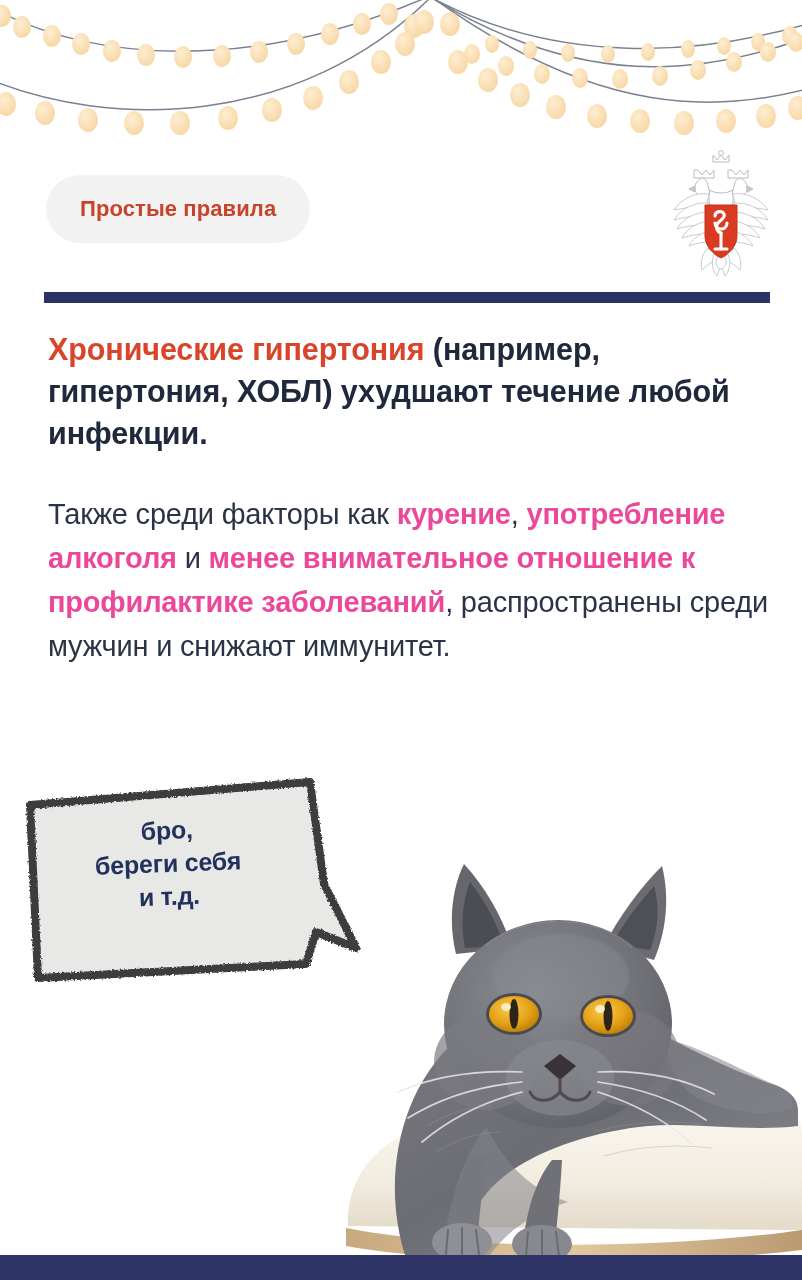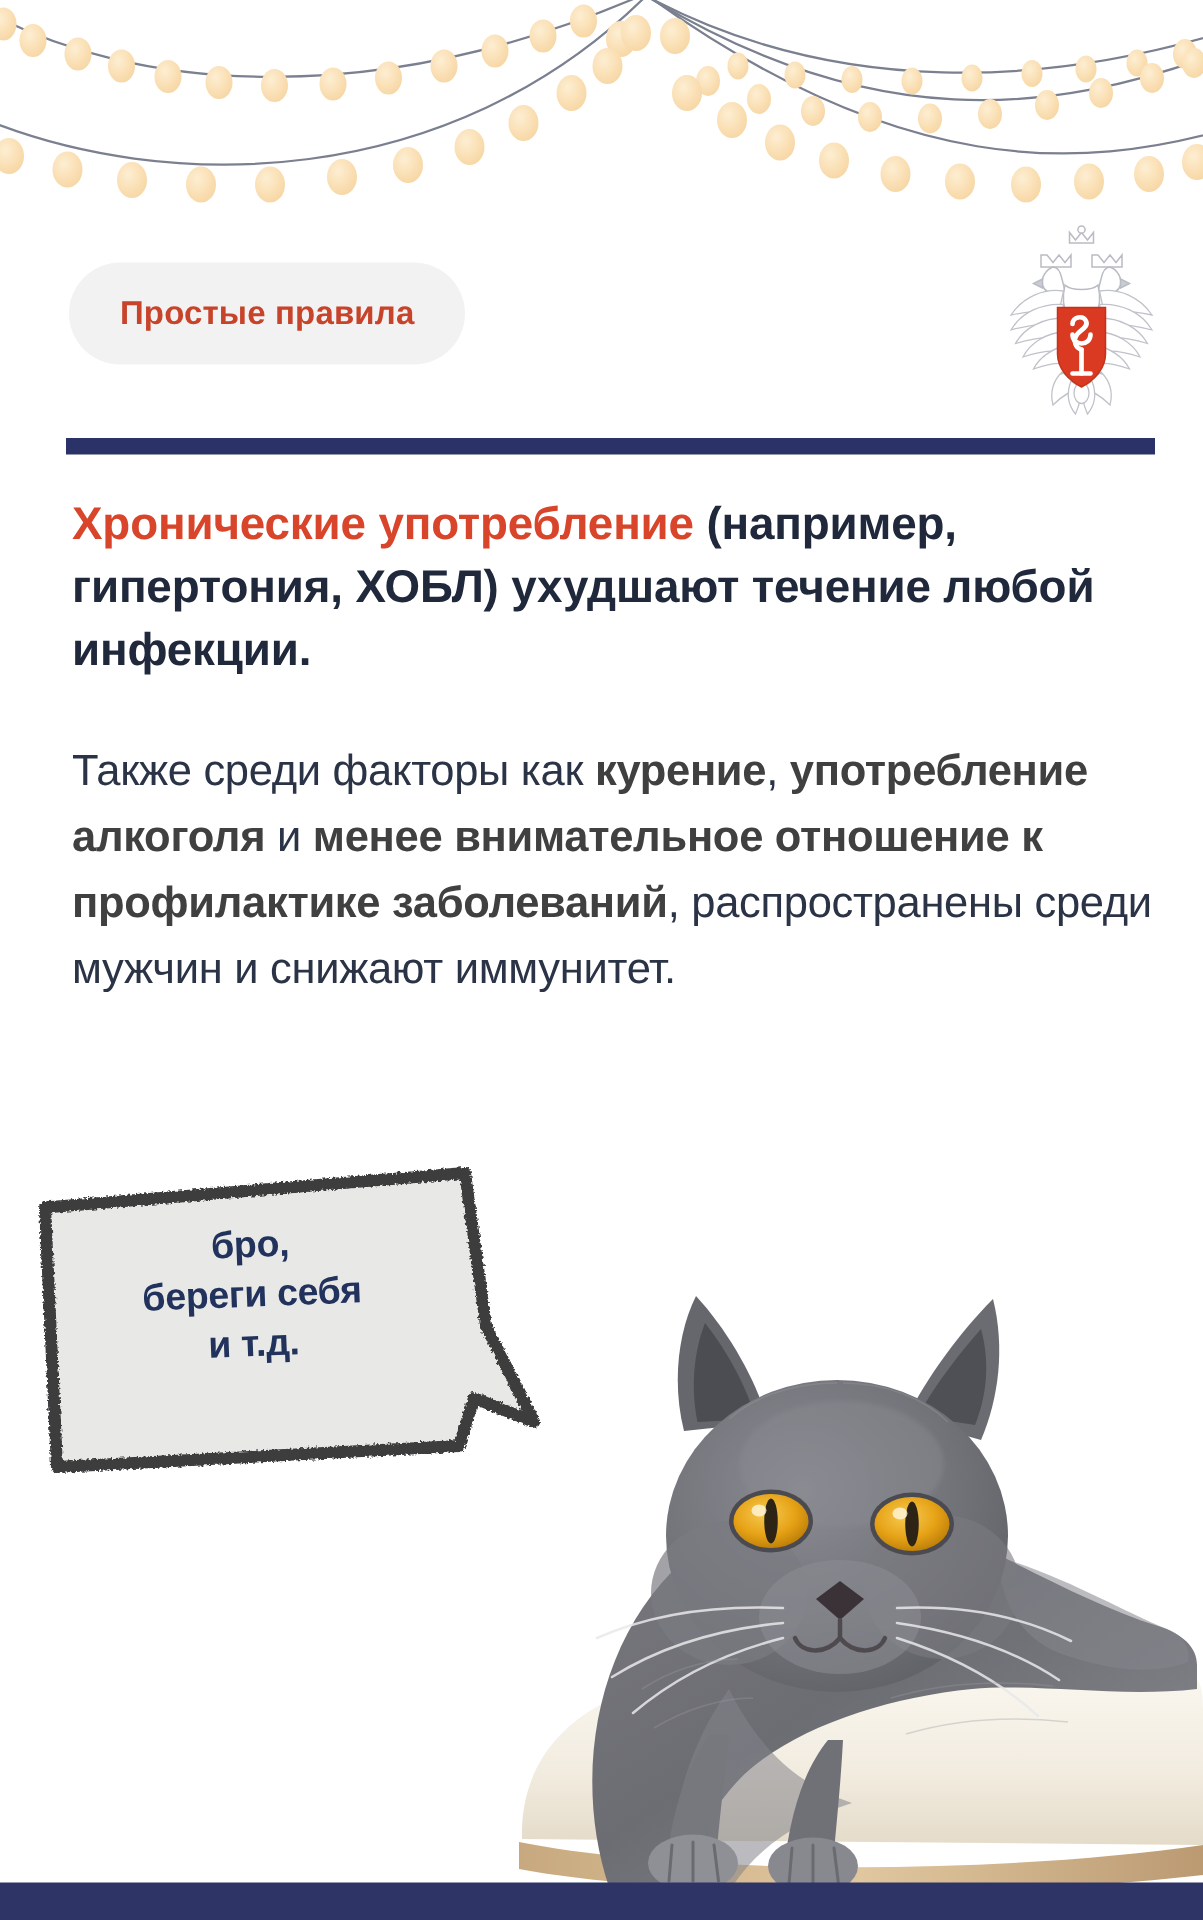--- a/index.html
+++ b/index.html
@@ -88,21 +88,21 @@
     position: absolute;
     left: 48px;
     top: 492px;
     width: 740px;
     font-size: 29px;
     line-height: 44px;
     color: #2b3446;
     letter-spacing: -0.2px;
   }
   .body-text .hl {
-    color: #404040;
+    color: #ec4899;
     font-weight: bold;
   }
 
   
   .bubble-wrap {
     position: absolute;
     left: 18px;
     top: 772px;
     width: 352px;
     height: 230px;
@@ -290,21 +290,21 @@
         <path d="M59 83 L59 99"></path>
         <path d="M53 99 L65 99"></path>
       </g>
       <path d="M53 73 C53 81 65 81 65 73" fill="none" stroke="#ffffff" stroke-width="3.1" stroke-linecap="round"></path>
     </svg>
   </div>
 
   <div class="divider"></div>
 
   <div class="heading">
-    <span class="hl">Хронические употребление</span><span> (например, гипертония, ХОБЛ) ухудшают течение любой инфекции.</span>
+    <span class="hl">Хронические гипертония</span><span> (например, гипертония, ХОБЛ) ухудшают течение любой инфекции.</span>
   </div>
 
   <div class="body-text">
     <span>Также среди факторы как </span><span class="hl">курение</span><span>, </span><span class="hl">употребление алкоголя</span><span> и </span><span class="hl">менее внимательное отношение к профилактике заболеваний</span><span>, распространены среди мужчин и снижают иммунитет.</span>
   </div>
 
   <div class="bubble-wrap">
     <svg width="352" height="230" viewBox="0 0 352 230" xmlns="http://www.w3.org/2000/svg">
       <defs>
         <filter id="rough">

